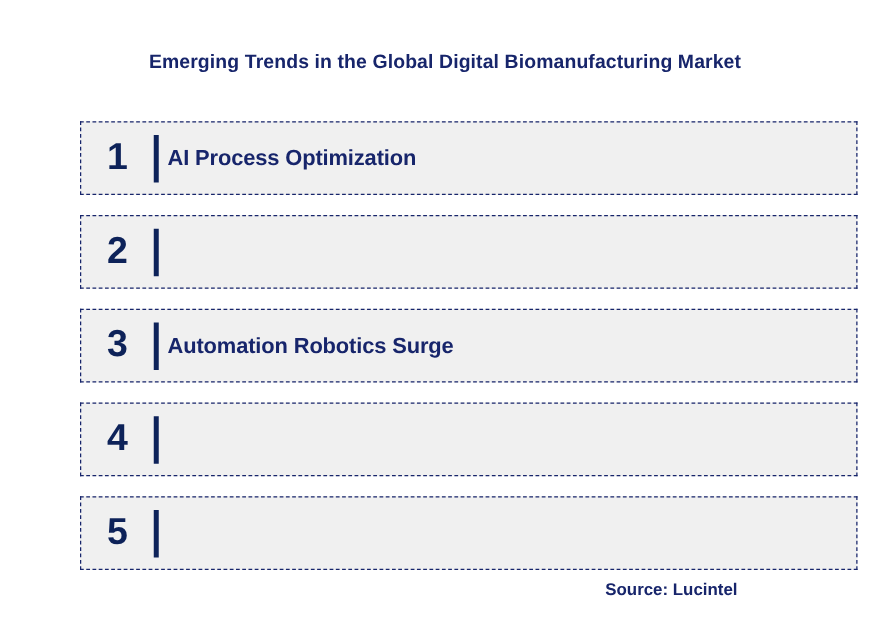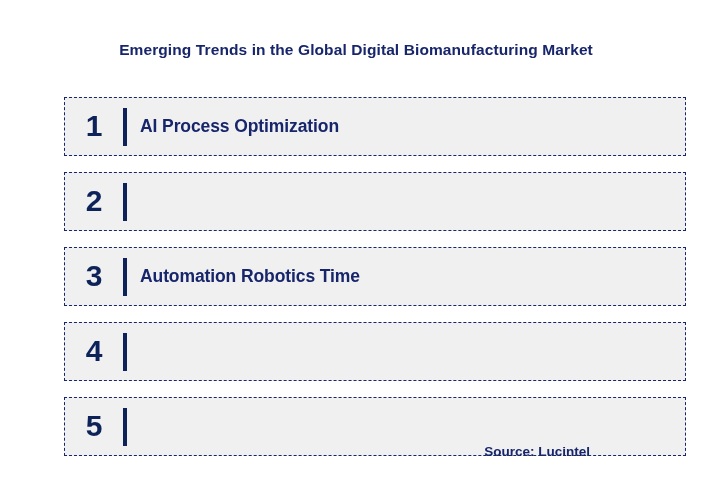--- a/index.html
+++ b/index.html
@@ -72,32 +72,32 @@
 
   .rank-divider {
     width: 4px;
     flex: 0 0 4px;
     height: 38px;
     background: #0d2259;
   }
 
   .trend-label {
     flex: 1 1 auto;
-    padding-left: 13px;
+    padding-left: 7px;
     font-size: 17.5px;
     font-weight: bold;
     color: #17256b;
     letter-spacing: -0.1px;
     white-space: nowrap;
   }
 
   .source-note {
     position: absolute;
     right: 26px;
-    top: 444px;
+    top: 464px;
     font-size: 13.5px;
     font-weight: bold;
     color: #17256b;
     text-align: right;
     white-space: nowrap;
   }
 </style>
 </head>
 <body>
 
@@ -114,21 +114,21 @@
     </div>
 
     <div class="trend-row">
       <div class="rank-number">2</div>
       <div class="rank-divider"></div>
     </div>
 
     <div class="trend-row">
       <div class="rank-number">3</div>
       <div class="rank-divider"></div>
-      <div class="trend-label">Automation Robotics Time</div>
+      <div class="trend-label">Automation Robotics Surge</div>
     </div>
 
     <div class="trend-row">
       <div class="rank-number">4</div>
       <div class="rank-divider"></div>
     </div>
 
     <div class="trend-row">
       <div class="rank-number">5</div>
       <div class="rank-divider"></div>

